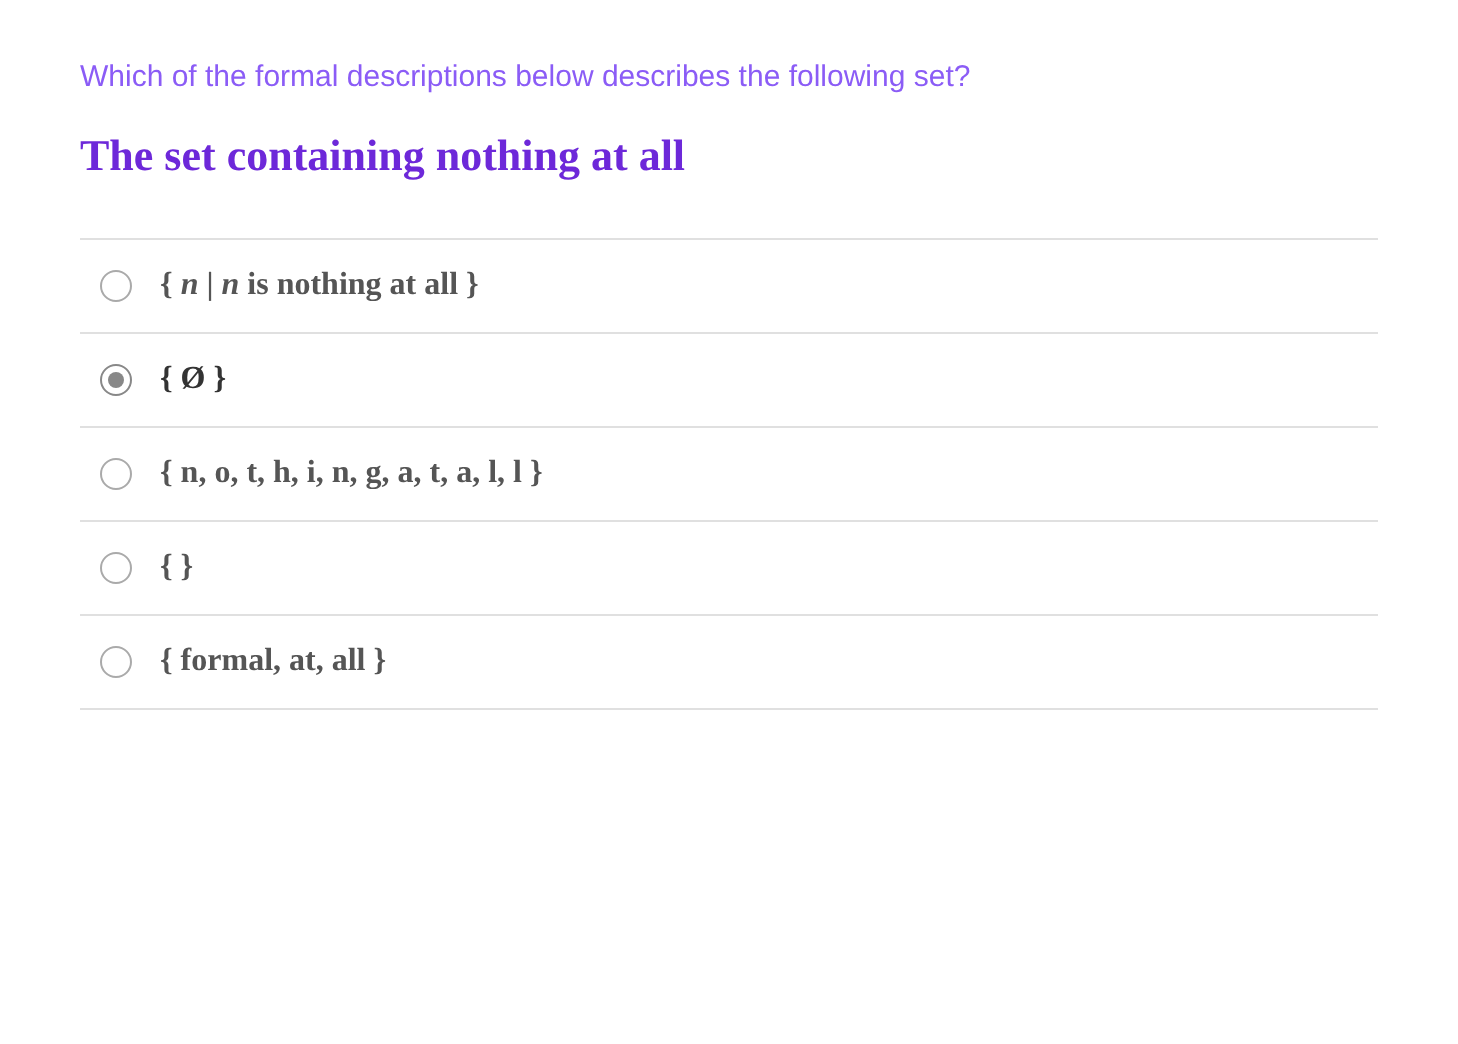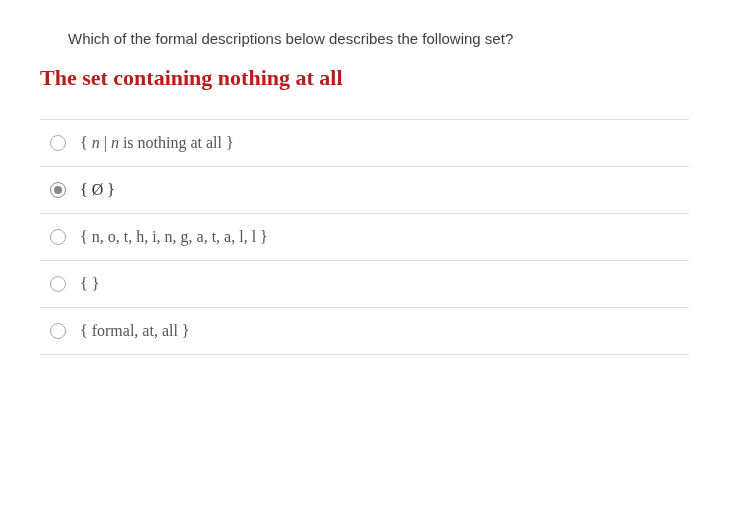--- a/index.html
+++ b/index.html
@@ -1,43 +1,43 @@
 <!DOCTYPE html>
 <html><head>
   <meta charset="utf-8">
   <style>
     * {
       box-sizing: border-box;
       margin: 0;
       padding: 0;
+      font-weight: bold;
     }
 
     body {
       background: #ffffff;
       font-family: Georgia, 'Times New Roman', serif;
       width: 729px;
       min-height: 522px;
       padding: 30px 40px;
       color: #333;
     }
 
     .question-text {
-      color: #404040;
+      color: #8b5cf6;
       font-family: Arial, sans-serif;
       font-size: 15px;
       margin-bottom: 18px;
       font-weight: normal;
-      margin-left: 28px;
     }
 
     .set-description {
       font-size: 22px;
       font-weight: bold;
       margin-bottom: 28px;
-      color: #b91c1c;
+      color: #6d28d9;
     }
 
     .options-list {
       list-style: none;
       padding: 0;
       margin: 0;
     }
 
     .option-item {
       display: flex;

